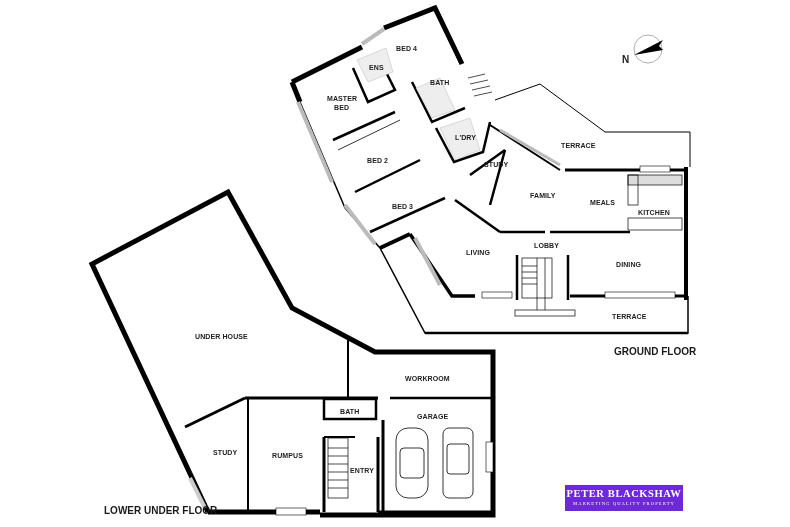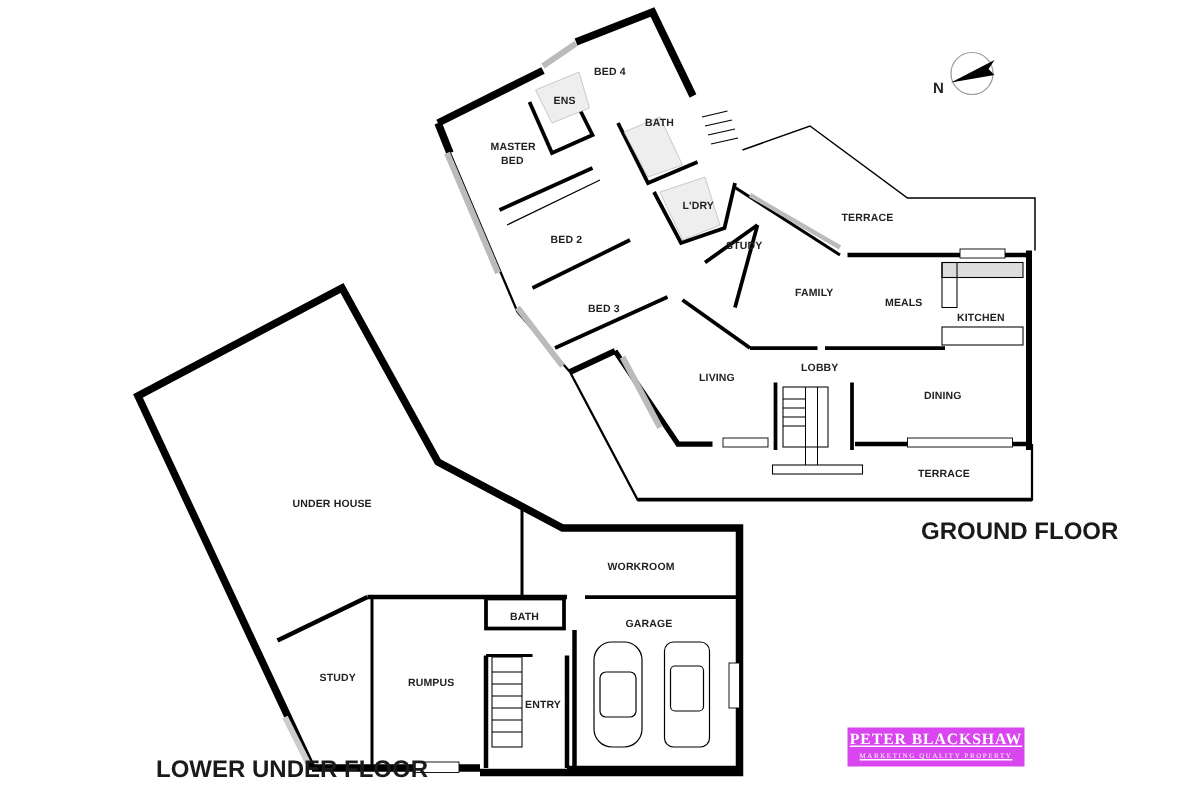--- a/index.html
+++ b/index.html
@@ -1,20 +1,20 @@
 <!DOCTYPE html>
 <html><head>
 <meta charset="utf-8">
 <style>
   html, body { margin:0; padding:0; background:#ffffff; }
   body { width:790px; height:527px; position:relative; overflow:hidden; font-family:"Liberation Sans", sans-serif; }
   #plan { position:absolute; left:0; top:0; width:790px; height:527px; }
   .lbl { position:absolute; font-family:"Liberation Sans", sans-serif; font-weight:bold; font-size:7px; color:#222; white-space:nowrap; letter-spacing:0.1px; }
-  .floor-lbl { position:absolute; font-family:"Liberation Sans", sans-serif; font-weight:bold; font-size:16px; color:#1a1a1a; white-space:nowrap; }
-  .brand { position:absolute; left:565px; top:485px; width:118px; height:26px; background:#d946ef; color:#fff; text-align:center;text-decoration:underline; }
+  .floor-lbl { position:absolute; font-family:"Liberation Sans", sans-serif; font-weight:bold; font-size:10px; color:#1a1a1a; white-space:nowrap; }
+  .brand { position:absolute; left:565px; top:485px; width:118px; height:26px; background:#6d28d9; color:#fff; text-align:center; }
   .brand .name { font-family:"Liberation Serif", serif; font-weight:bold; font-size:10.5px; letter-spacing:0.6px; line-height:13px; padding-top:2px; display:block; }
   .brand .tag { font-family:"Liberation Serif", serif; font-size:4.6px; letter-spacing:1.1px; line-height:7px; display:block; }
   .compass { position:absolute; left:618px; top:32px; }
 </style>
 </head>
 <body>
 
 <svg id="plan" viewBox="0 0 790 527" xmlns="http://www.w3.org/2000/svg">
 
   <g fill="none" stroke="#000" stroke-linejoin="miter">

